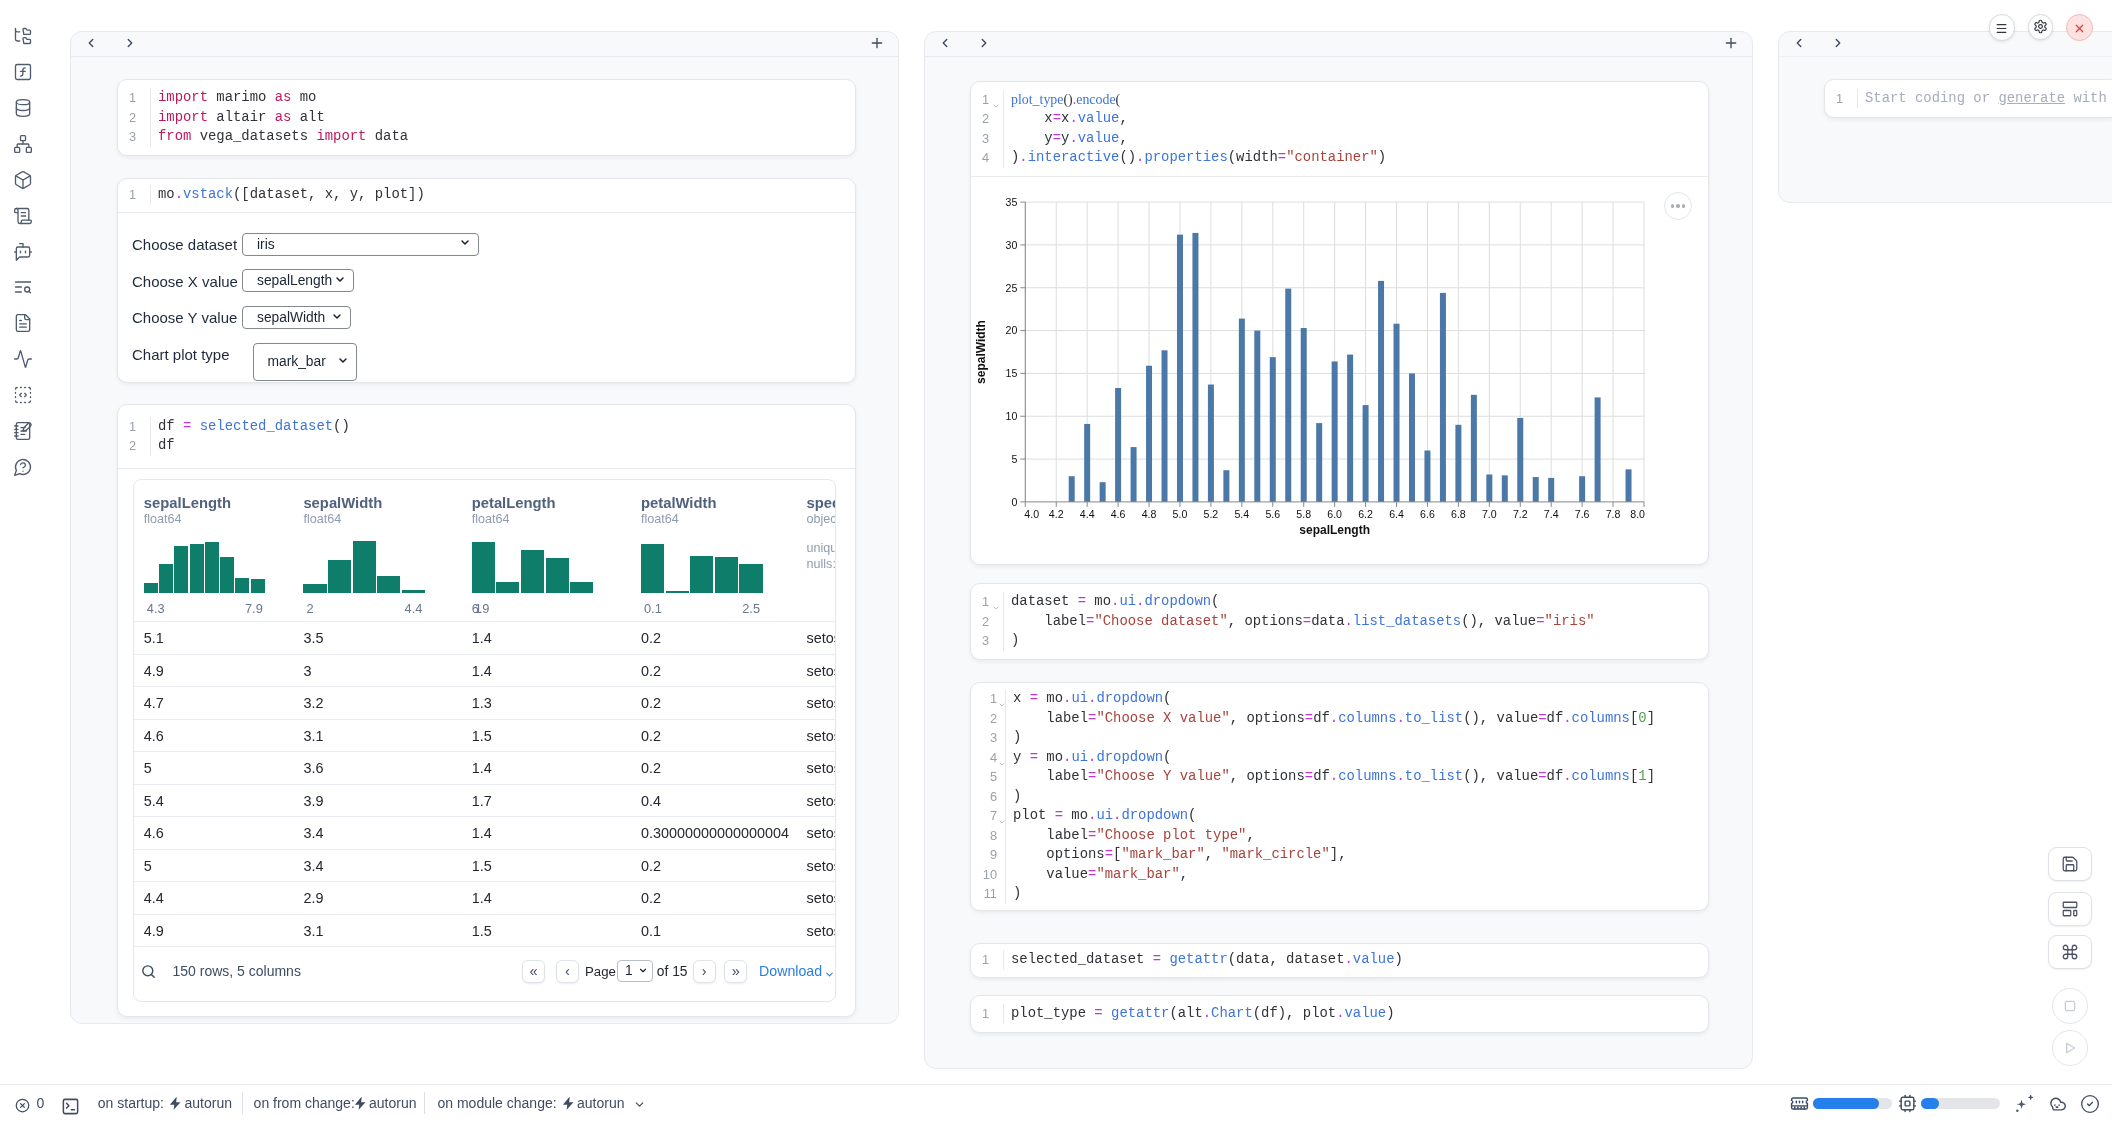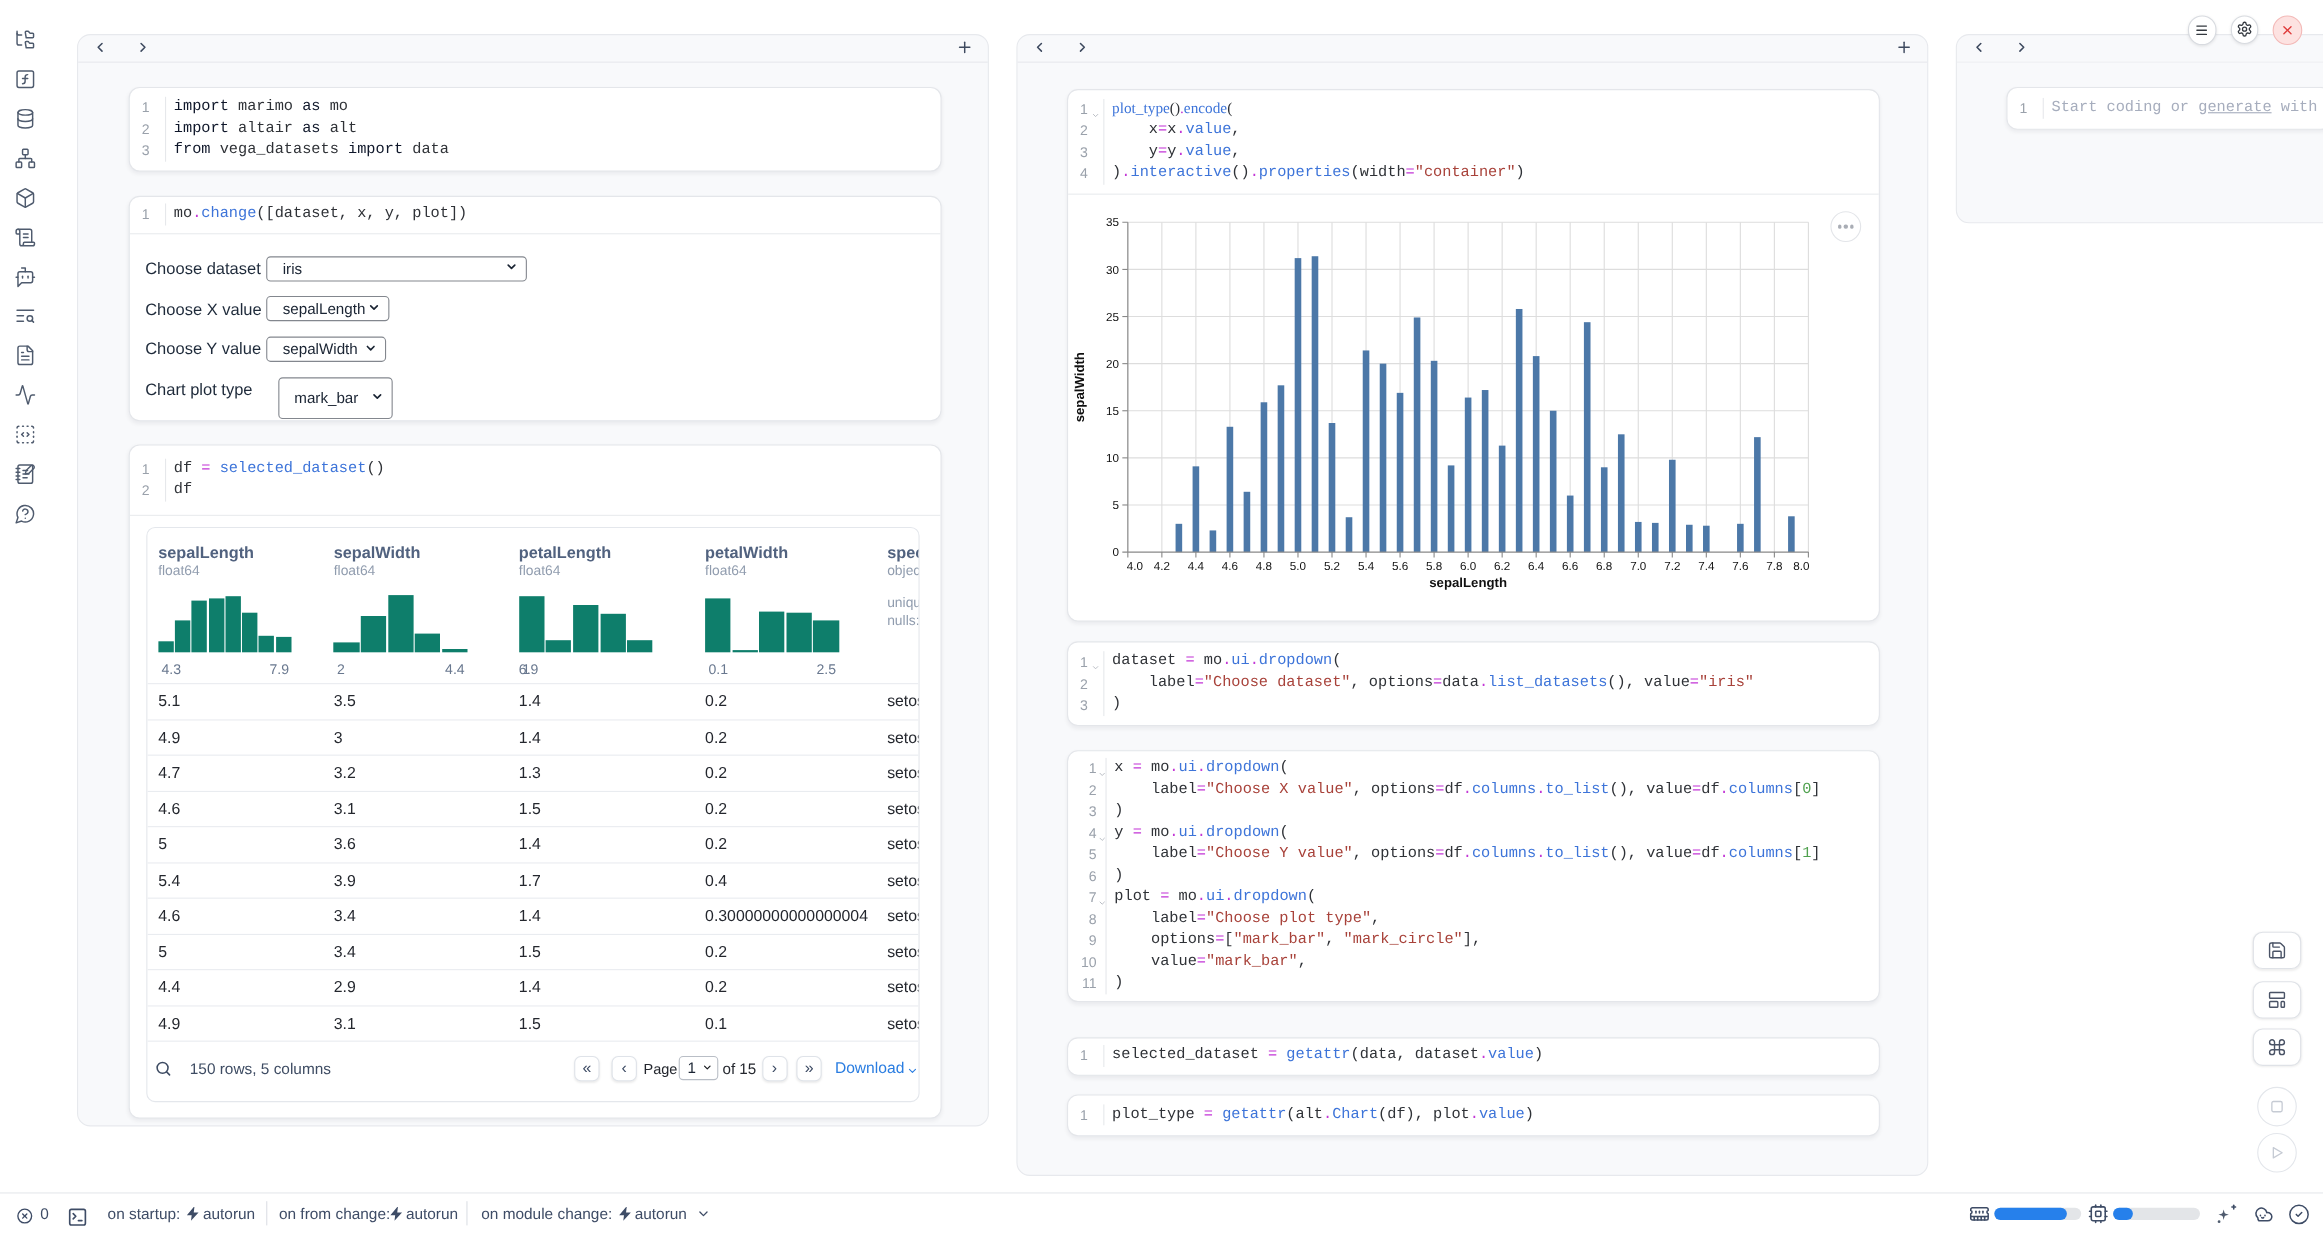--- a/index.html
+++ b/index.html
@@ -1,21 +1,21 @@
 <!DOCTYPE html>
 <html><head><meta charset="utf-8"><style>
 *{margin:0;padding:0;box-sizing:border-box;}
 html,body{width:2112px;height:1122px;background:#fff;font-family:"Liberation Sans",sans-serif;overflow:hidden;position:relative;}
 .abs{position:absolute;}
 .col{position:absolute;top:31px;width:829px;background:#f8f9fb;border:1px solid #e7e9ed;border-radius:12px;}
 .colhead{position:absolute;top:0;left:0;right:0;height:25px;border-bottom:1px solid #e7e9ed;}
 .cell{position:absolute;left:46px;width:739px;background:#fff;border:1px solid #e4e6ea;border-radius:10px;box-shadow:0 2px 4px rgba(20,25,40,.06);}
 .lnum{position:absolute;width:28px;text-align:right;color:#9aa1ab;font-size:12.8px;}
 .gutline{position:absolute;width:1px;background:#e6e8eb;left:33px;}
-.k{color:#0f172a;}
+.k{color:#be185d;}
 .f{color:#3d74d9;}
 .s{color:#a8423a;}
 .o{color:#c336d6;}
 .n{color:#50a14f;}
 .sel{position:absolute;background:#fff;border:1px solid #83878e;border-radius:4px;font-size:13.8px;color:#1a2433;}
 .seltext{position:absolute;left:14px;top:0;bottom:0;display:flex;align-items:center;}
 .selchev{position:absolute;right:7px;top:50%;transform:translateY(-50%);}
 .uilabel{position:absolute;white-space:nowrap;font-size:15px;color:#1e2a3a;}
 .thead{white-space:nowrap;font-weight:bold;font-size:14.8px;color:#51627f;position:absolute;}
 .tdtype{white-space:nowrap;font-size:12.6px;color:#909cae;position:absolute;}
@@ -156,21 +156,21 @@
 <div class="gutline" style="left:150.0px;top:88.2px;height:58.5px;"></div>
 <div class="abs lnum" style="left:117.0px;top:88.2px;width:19.0px;line-height:19.5px;">1</div>
 <div class="abs" style="left:158.0px;top:88.2px;font-family:'Liberation Mono',monospace;font-size:13.9px;line-height:19.5px;white-space:pre;color:#2f3237;"><span class="k">import</span> marimo <span class="k">as</span> mo</div>
 <div class="abs lnum" style="left:117.0px;top:107.8px;width:19.0px;line-height:19.5px;">2</div>
 <div class="abs" style="left:158.0px;top:107.8px;font-family:'Liberation Mono',monospace;font-size:13.9px;line-height:19.5px;white-space:pre;color:#2f3237;"><span class="k">import</span> altair <span class="k">as</span> alt</div>
 <div class="abs lnum" style="left:117.0px;top:127.2px;width:19.0px;line-height:19.5px;">3</div>
 <div class="abs" style="left:158.0px;top:127.2px;font-family:'Liberation Mono',monospace;font-size:13.9px;line-height:19.5px;white-space:pre;color:#2f3237;"><span class="k">from</span> vega_datasets <span class="k">import</span> data</div>
 <div class="cell abs" style="left:117.0px;top:178.0px;width:739.0px;height:205.0px;"></div>
 <div class="gutline" style="left:150.0px;top:185.2px;height:19.5px;"></div>
 <div class="abs lnum" style="left:117.0px;top:185.2px;width:19.0px;line-height:19.5px;">1</div>
-<div class="abs" style="left:158.0px;top:185.2px;font-family:'Liberation Mono',monospace;font-size:13.9px;line-height:19.5px;white-space:pre;color:#2f3237;">mo<span class="o">.</span><span class="f">change</span>([dataset, x, y, plot])</div>
+<div class="abs" style="left:158.0px;top:185.2px;font-family:'Liberation Mono',monospace;font-size:13.9px;line-height:19.5px;white-space:pre;color:#2f3237;">mo<span class="o">.</span><span class="f">vstack</span>([dataset, x, y, plot])</div>
 <div class="abs" style="left:118px;top:212px;width:737px;height:1px;background:#e9ebee;"></div>
 <div class="uilabel" style="left:132px;top:235.8px;">Choose dataset</div>
 <div class="sel" style="left:242.0px;top:232.5px;width:237.0px;height:23px;">
     <div class="seltext">iris</div>
     <div class="selchev"><svg width="12" height="12" viewBox="0 0 24 24" fill="none" stroke="#1a2433" stroke-width="3" stroke-linecap="round" stroke-linejoin="round">
         <path d="m6 9 6 6 6-6"></path>
       </svg></div>
   </div>
 <div class="uilabel" style="left:132px;top:272.6px;">Choose X value</div>
 <div class="sel" style="left:242.0px;top:269.3px;width:112.0px;height:23px;">

